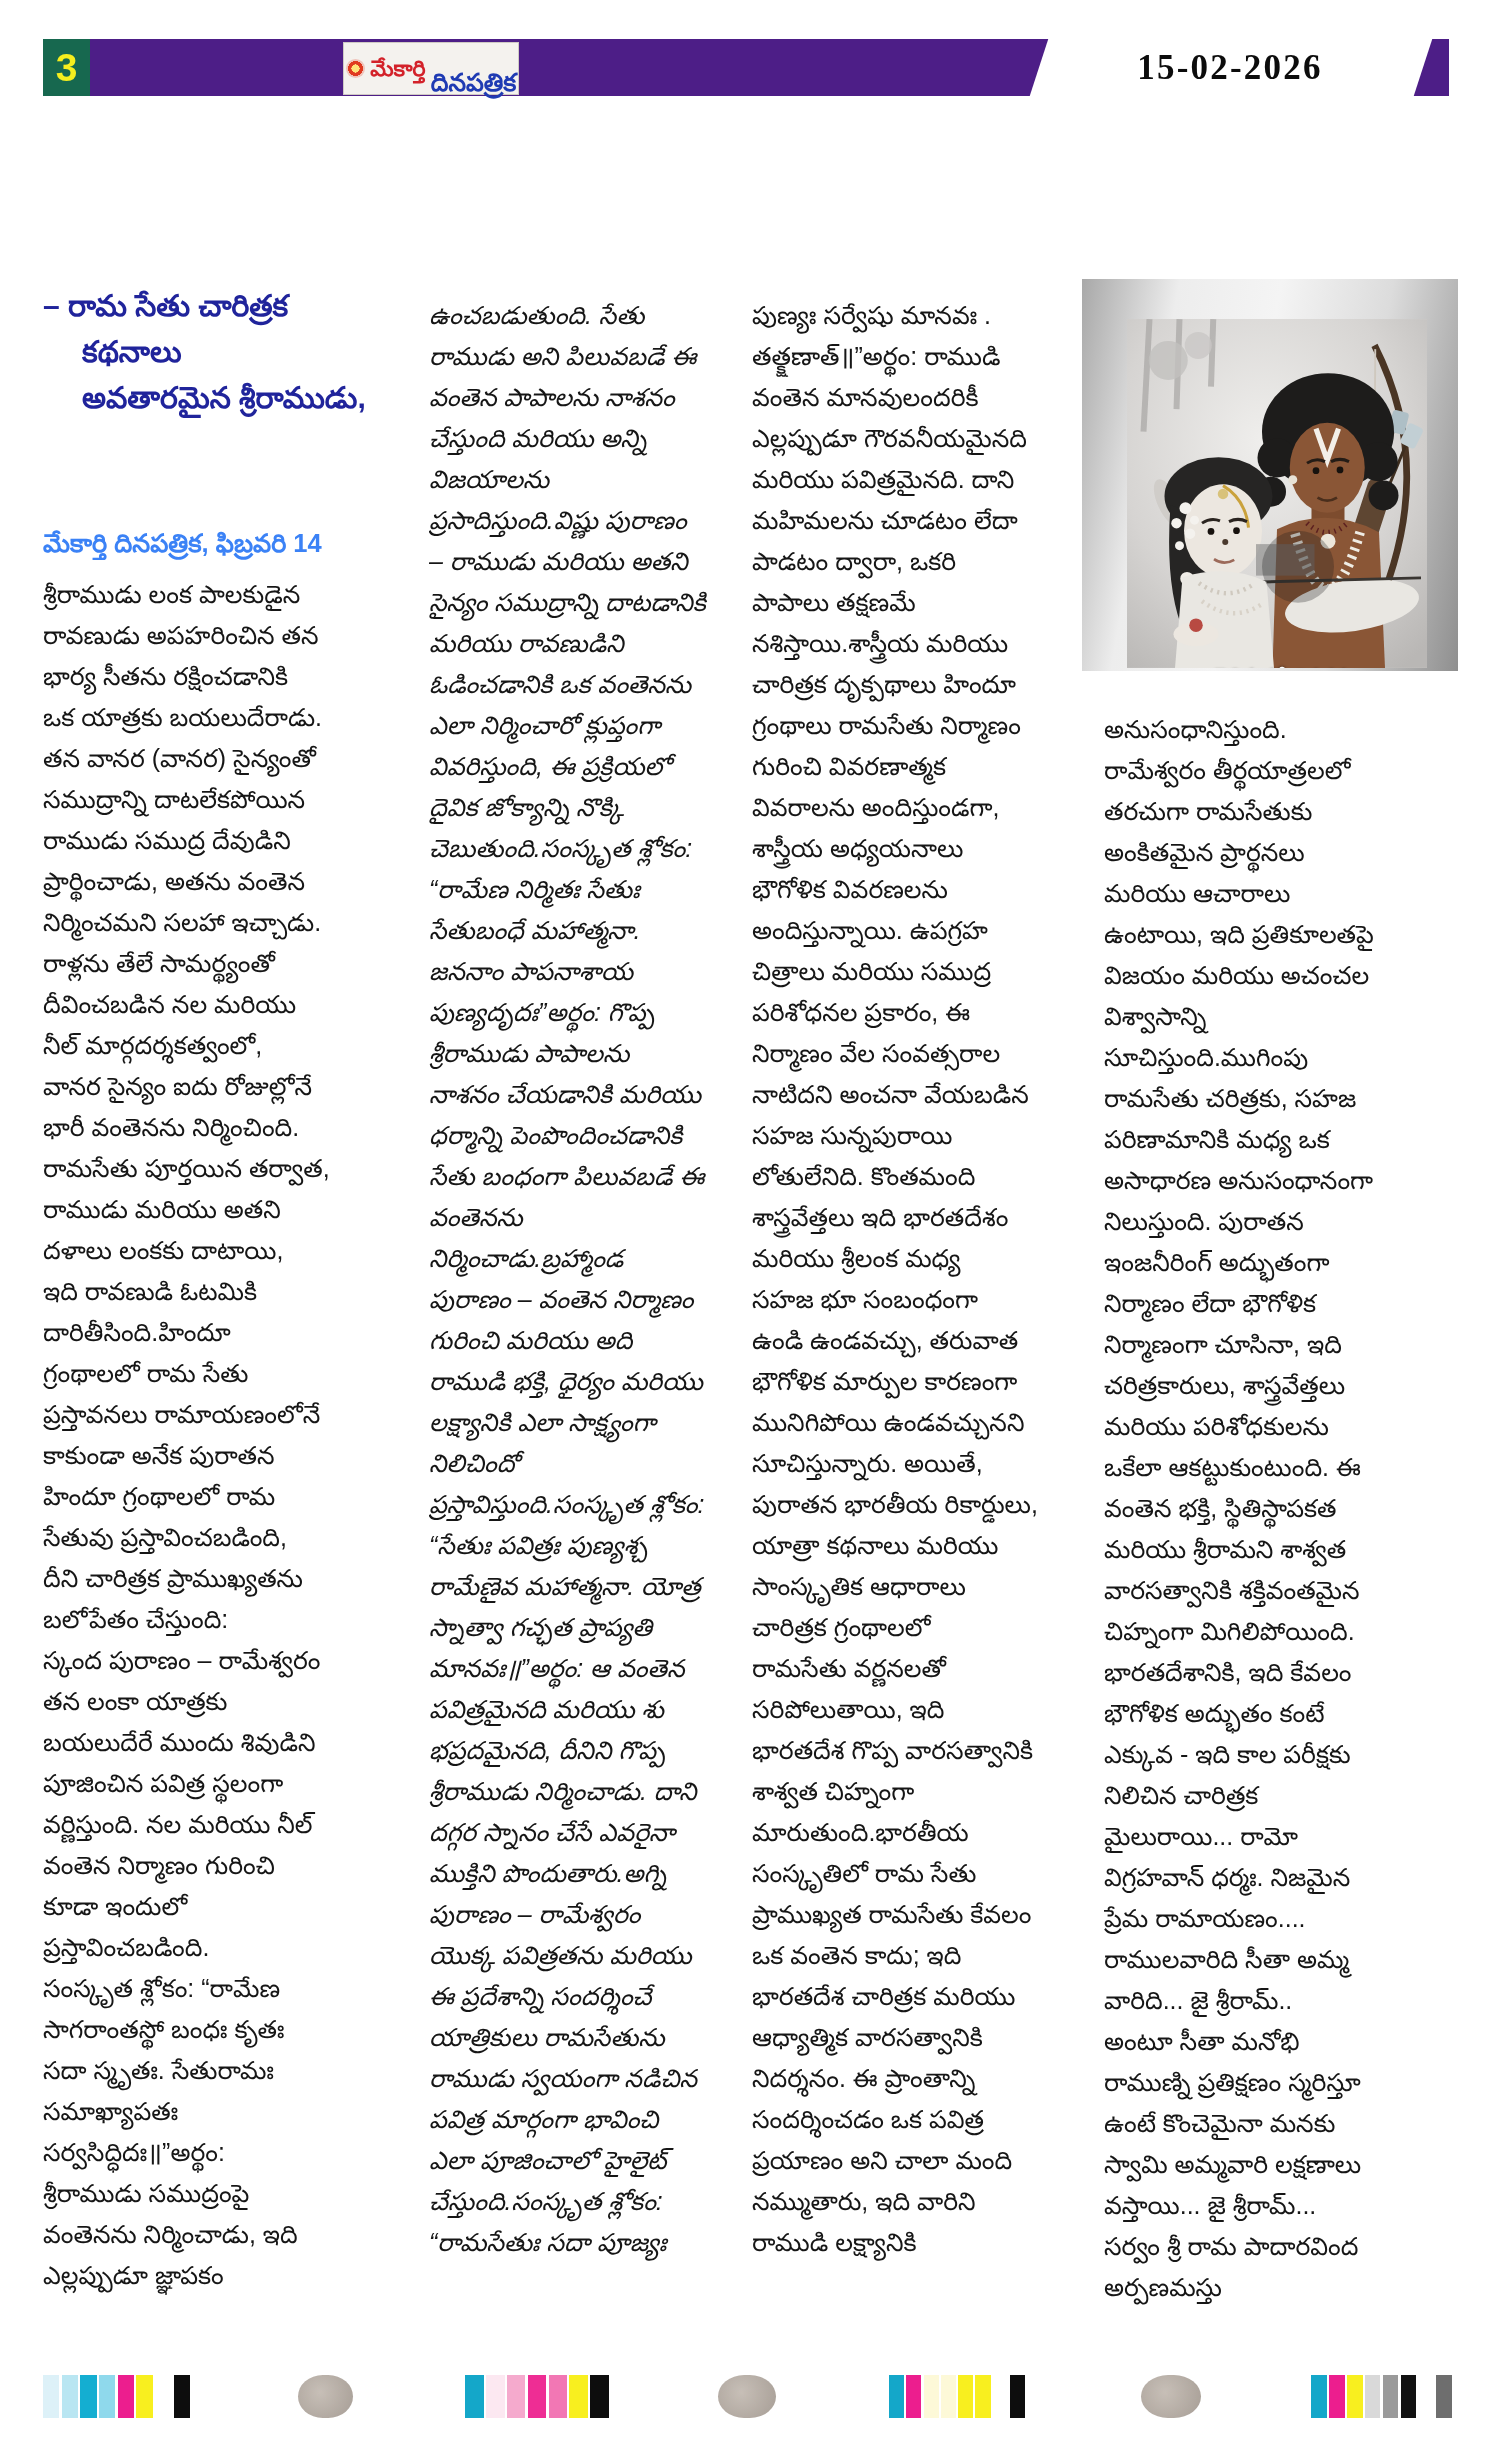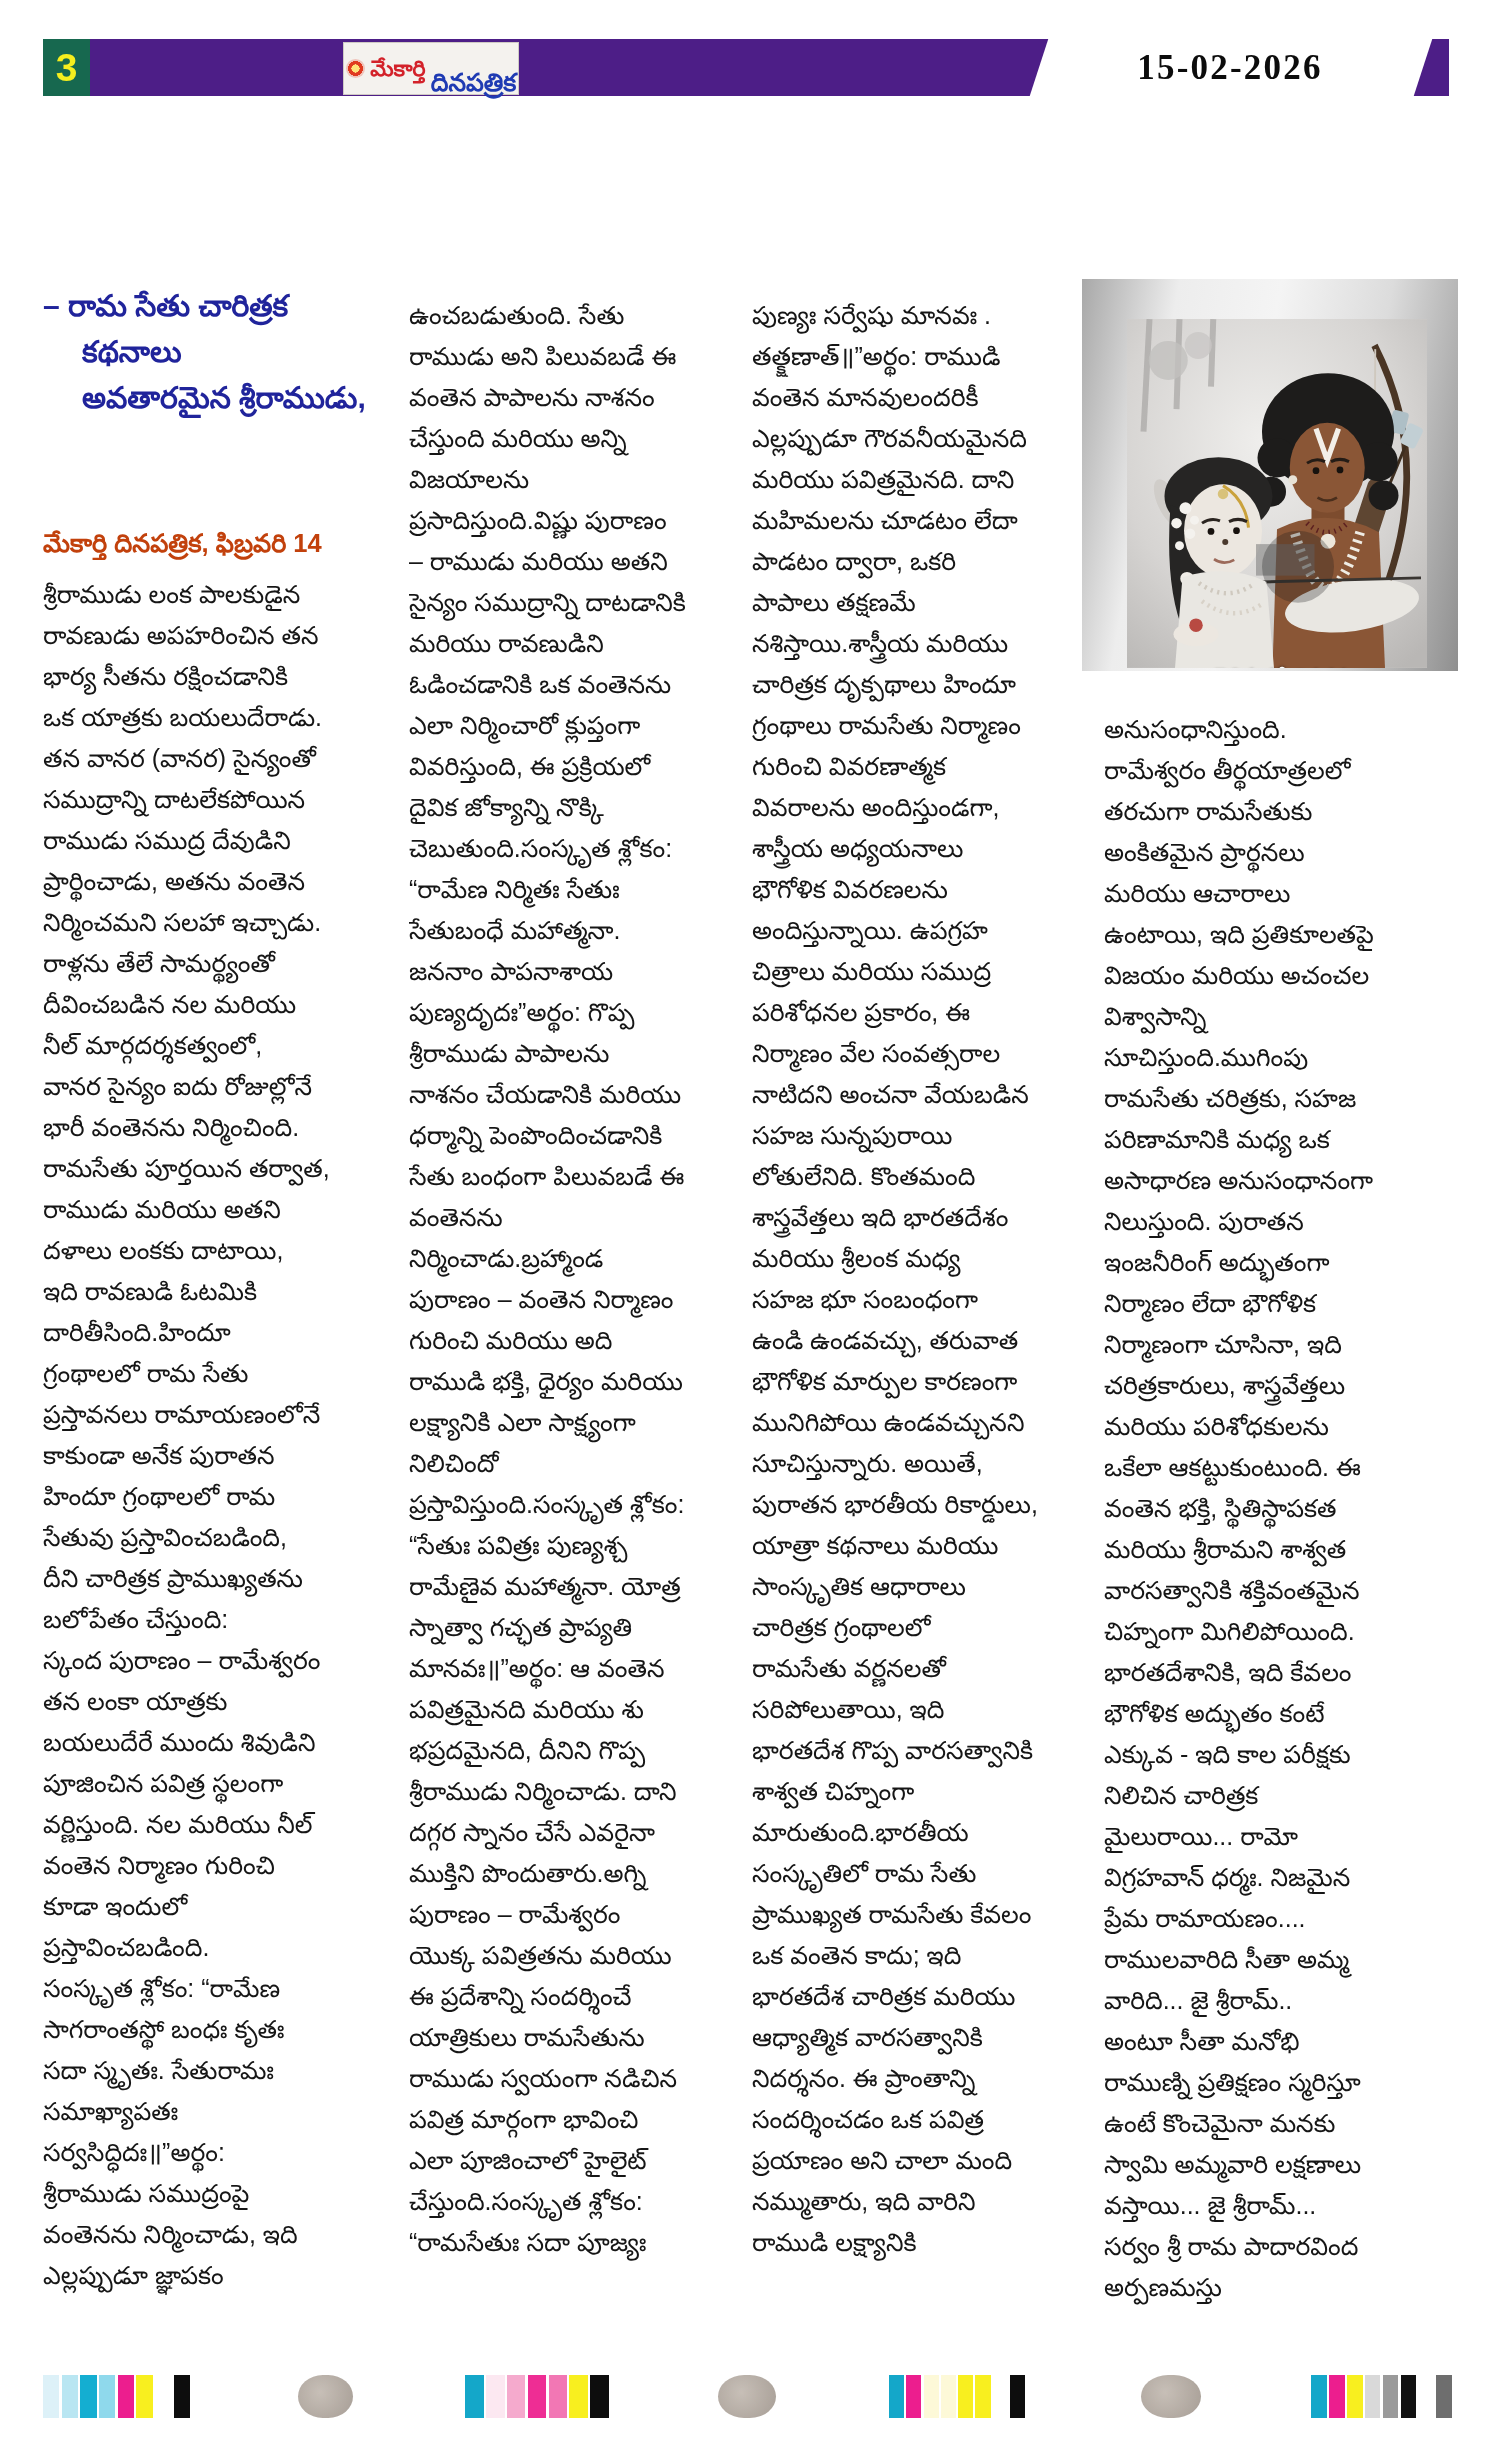--- a/index.html
+++ b/index.html
@@ -26,27 +26,27 @@
   
   .headline{position:absolute;left:31.5px;top:111px;width:1425px;height:154px;
             color:#d11114;font-weight:bold;font-size:87px;line-height:154px;
             white-space:nowrap;overflow:hidden;letter-spacing:0.7px;}
 
   
   .intro{position:absolute;left:43px;top:283px;width:334px;}
   .intro .tline{height:46px;line-height:46px;font-size:30px;font-weight:bold;color:#20249b;}
   .intro .tline:not(.bullet-start){padding-left:39px;}
   .dateline{position:absolute;left:43px;top:526px;width:334px;height:34px;line-height:34px;
-            color:#c2410c;font-size:25.5px;font-weight:600;white-space:nowrap;overflow:hidden;}
+            color:#3b82f6;font-size:25.5px;font-weight:600;white-space:nowrap;overflow:hidden;}
 
   
   .col{position:absolute;width:341px;}
   .tline{height:41px;line-height:41px;font-size:25px;color:#161616;white-space:nowrap;overflow:hidden;}
   #col1{left:43px;top:574px;}
-  #col2{left:409px;top:295px;}
+  #col2{left:429px;top:295px;font-style:italic;}
   #col3{left:752px;top:295px;}
   #col4{left:1104px;top:709px;}
 
   
   .photo-wrap{position:absolute;left:1082px;top:279px;width:376px;height:392px;
               background:linear-gradient(100deg,#a8a8a8 0%,#ededed 22%,#f4f4f4 45%,#dcdcdc 70%,#8f8f8f 100%);}
   .photo{position:absolute;left:45px;top:40px;width:300px;height:349px;overflow:hidden;background:#d6d4d2;}
   .photo-caption{position:absolute;left:86px;top:346px;color:#ffffff;font-size:19.5px;
                  text-shadow:0 0 3px rgba(0,0,0,.8);white-space:nowrap;}
 

